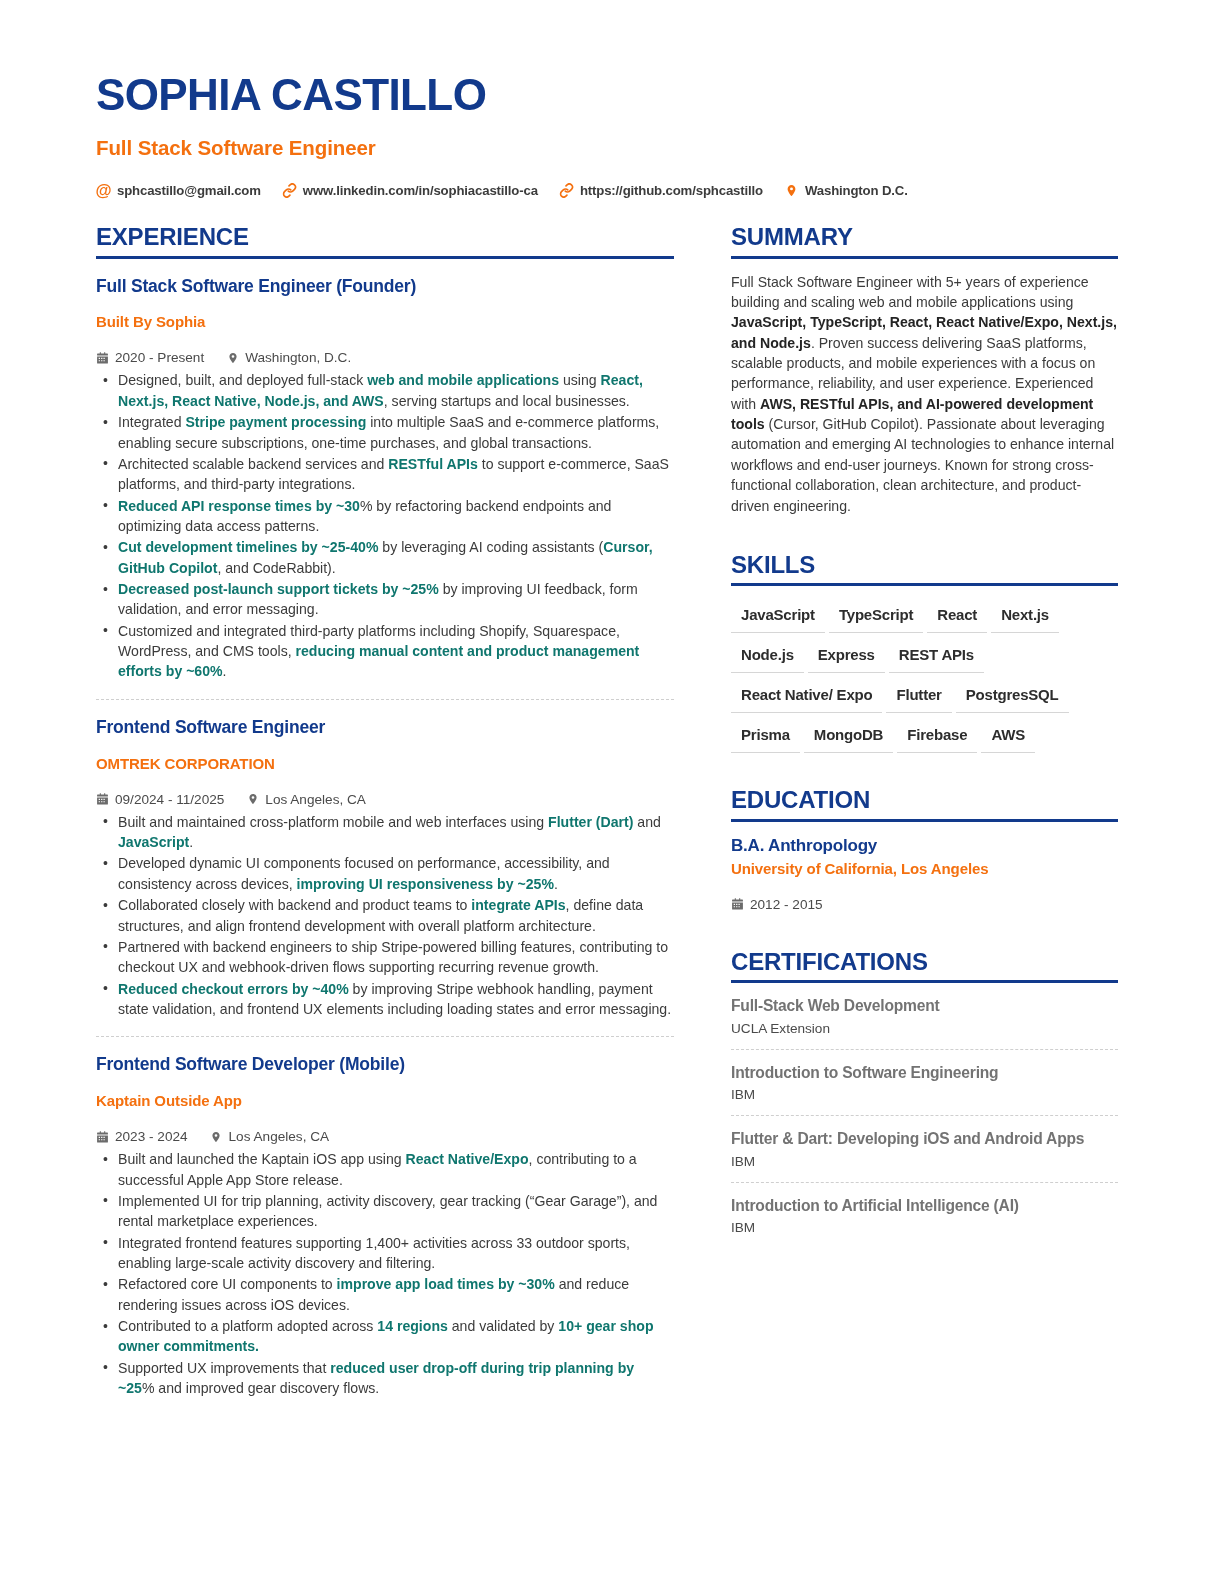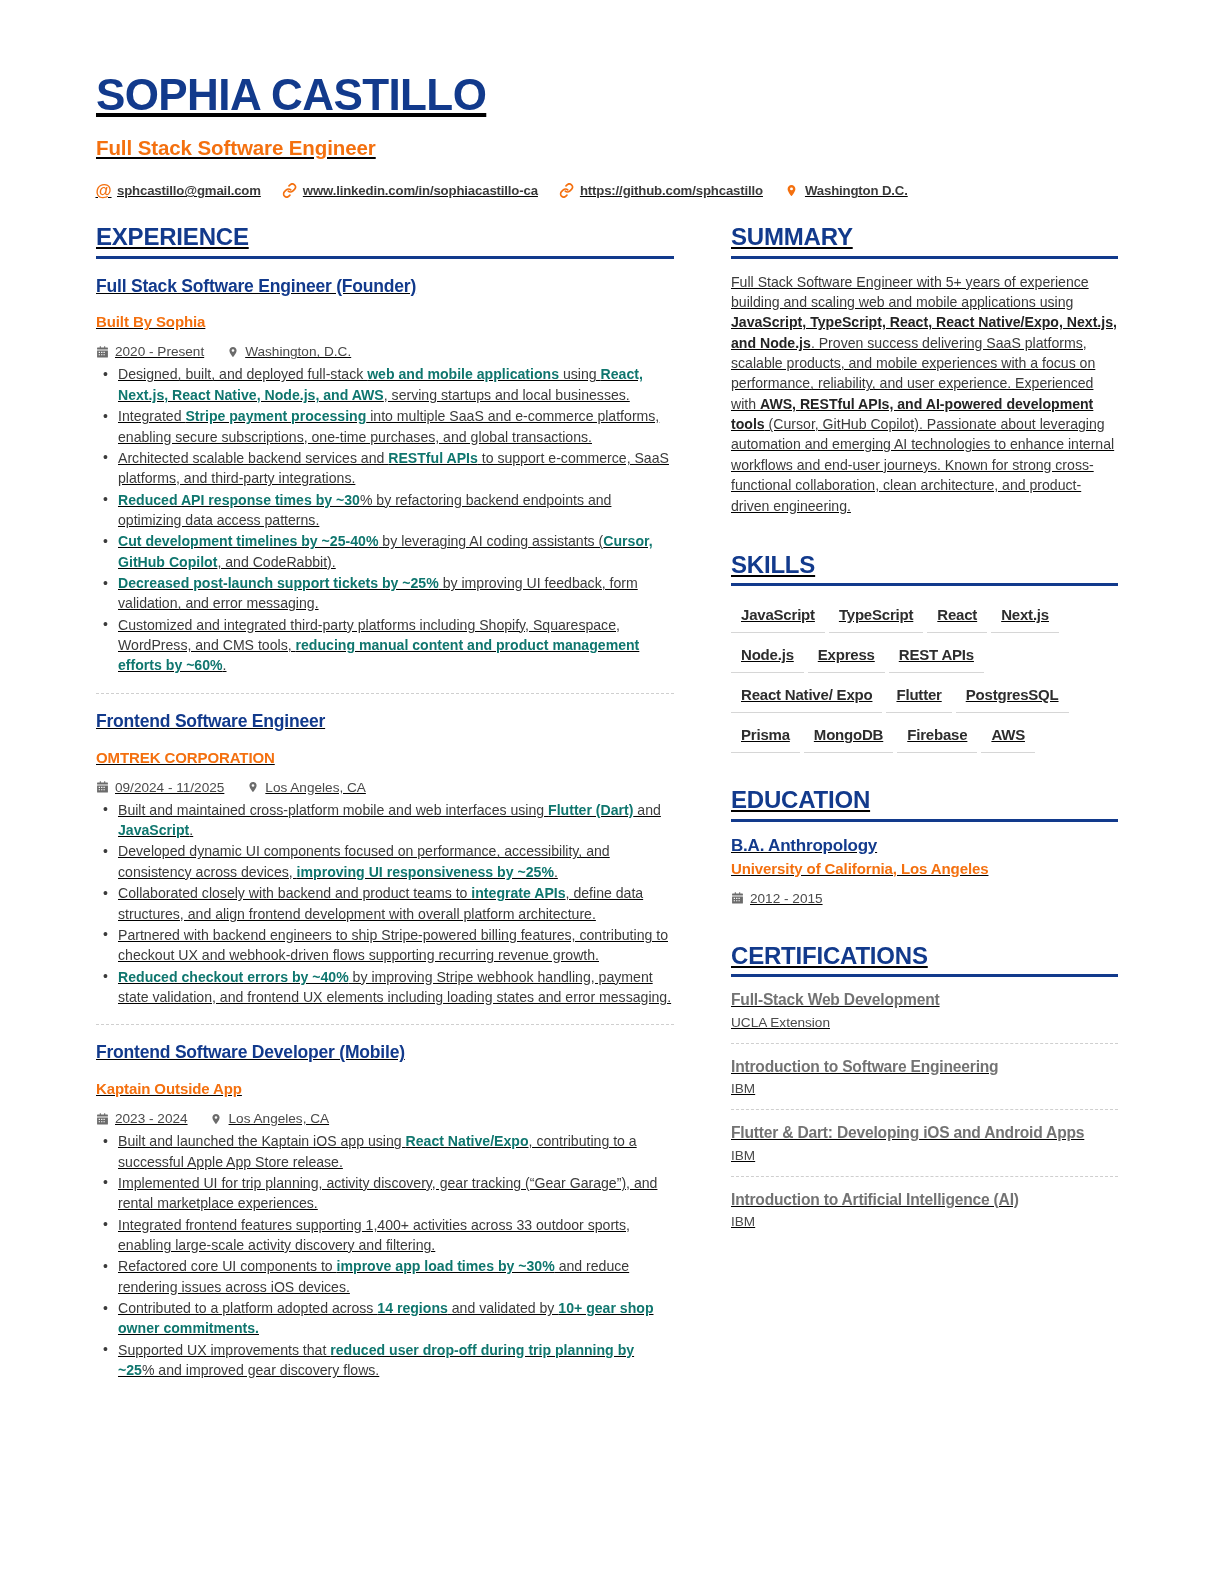--- a/index.html
+++ b/index.html
@@ -9,21 +9,20 @@
     background: #ffffff;
     font-family: "Liberation Sans", sans-serif;
     -webkit-font-smoothing: antialiased;
   }
   .page {
     position: relative;
     width: 1214px;
     height: 1572px;
     background: #ffffff;
     padding: 72px 96px 0 96px;
-    text-decoration: underline;
   }
 
   
   .name {
     font-size: 44px;
     font-weight: 700;
     letter-spacing: -0.6px;
     color: #123A8C;
     line-height: 1.05;
   }
@@ -108,21 +107,21 @@
   .entry-company {
     font-size: 15px;
     font-weight: 700;
     color: #F4700F;
     margin-top: 16px;
     letter-spacing: -0.1px;
   }
   .entry-meta {
     display: flex;
     align-items: center;
-    margin-top: 14px;
+    margin-top: 20px;
   }
   .meta-chunk {
     display: flex;
     align-items: center;
     margin-right: 22px;
   }
   .meta-chunk .m-icon {
     display: inline-flex;
     align-items: center;
     justify-content: center;

